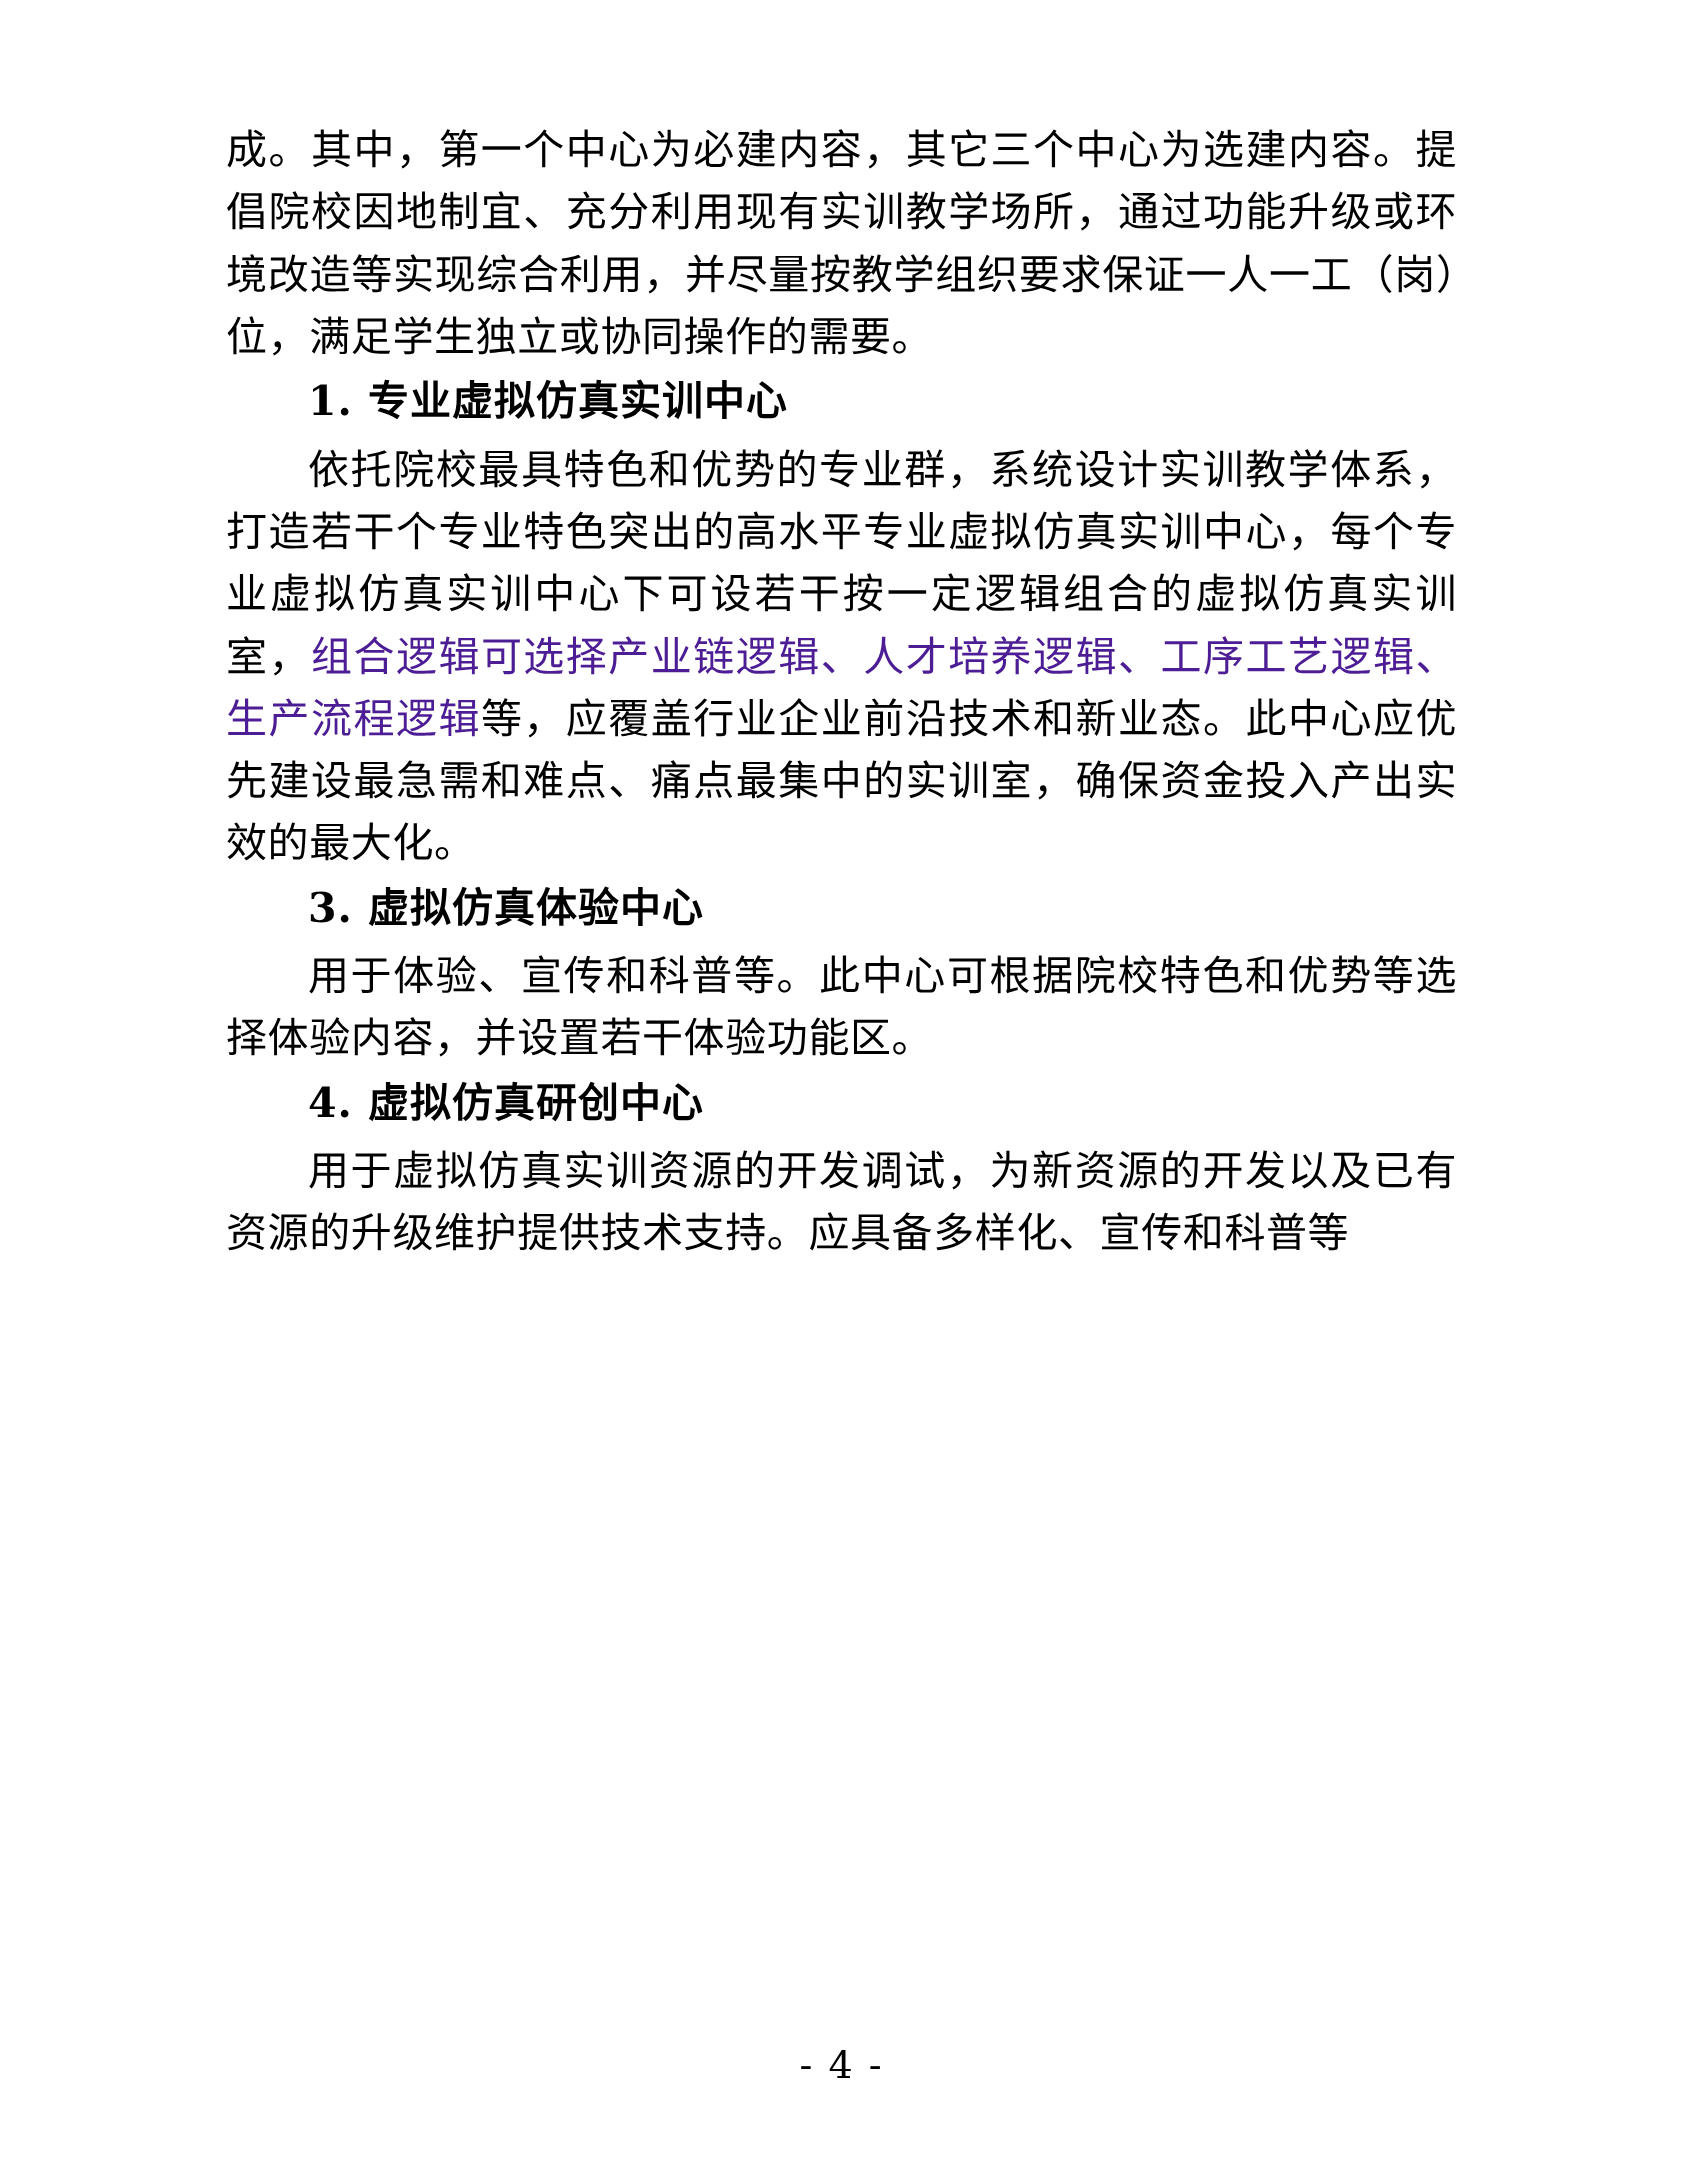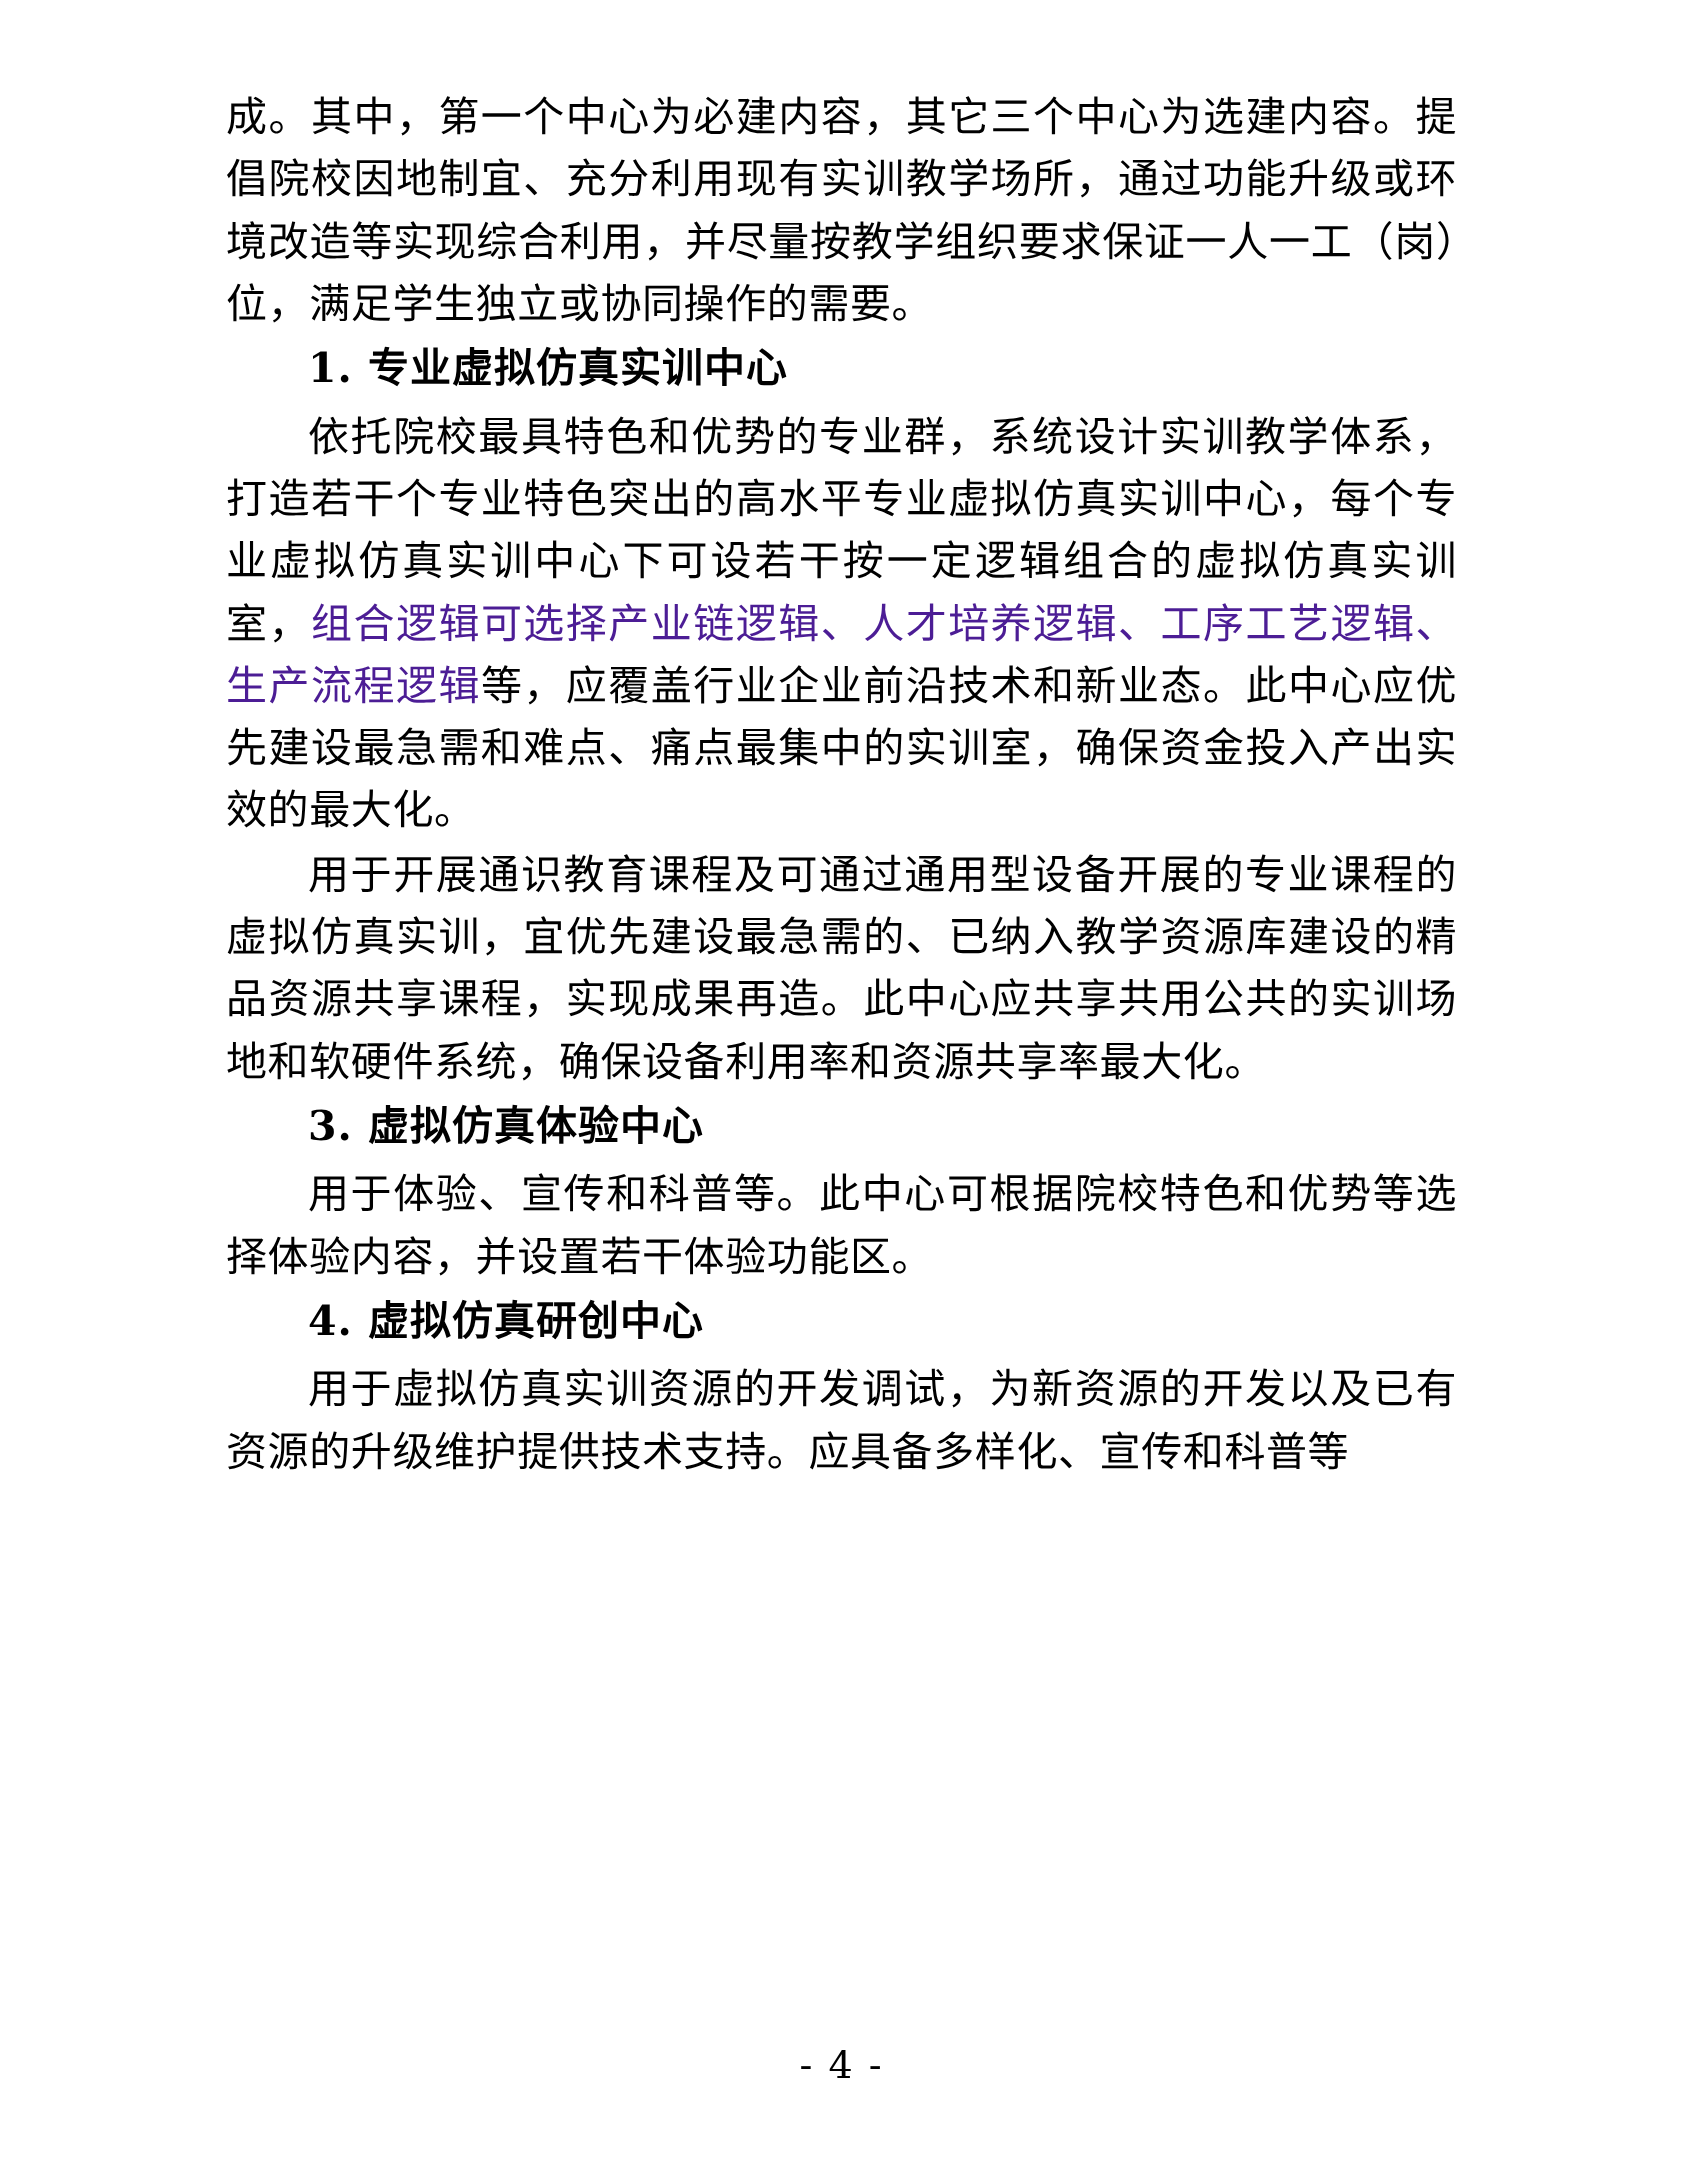--- a/index.html
+++ b/index.html
@@ -12,21 +12,21 @@
     height: 2178px;
     font-family: "DejaVu Serif", "Liberation Serif", serif;
     color: #000000;
     position: relative;
     overflow: hidden;
   }
   .page {
     box-sizing: border-box;
     width: 1683px;
     height: 2178px;
-    padding: 86px 226px 0 226px;
+    padding: 119px 226px 0 226px;
     position: relative;
   }
   .doc-body {
     font-size: 41px;
     line-height: 1.52;
     letter-spacing: 0.6px;
     text-align: justify;
     text-justify: inter-ideograph;
   }
   p {
@@ -66,21 +66,20 @@
   }
 </style>
 </head>
 <body>
 
 <div class="page">
   <div class="doc-body" id="doc-body">
       <p class="para"><span>成。其中，第一个中心为必建内容，其它三个中心为选建内容。提倡院校因地制宜、充分利用现有实训教学场所，通过功能升级或环境改造等实现综合利用，并尽量按教学组织要求保证一人一工（岗）位，满足学生独立或协同操作的需要。</span></p>
       <p class="heading"><span class="num">1.</span> <span>专业虚拟仿真实训中心</span></p>
       <p class="para-indent"><span>依托院校最具特色和优势的专业群，系统设计实训教学体系，打造若干个专业特色突出的高水平专业虚拟仿真实训中心，每个专业虚拟仿真实训中心下可设若干按一定逻辑组合的虚拟仿真实训室，</span><span class="hl-red">组合逻辑可选择产业链逻辑、人才培养逻辑、工序工艺逻辑、生产流程逻辑</span><span>等，应覆盖行业企业前沿技术和新业态。此中心应优先建设最急需和难点、痛点最集中的实训室，确保资金投入产出实效的最大化。</span></p>
-      <p class="para-indent"><span>用于开展通识教育课程及可通过通用型设备开展的专业课程的虚拟仿真实训，宜优先建设最急需的、已纳入教学资源库建设的精品资源共享课程，实现成果再造。此中心应共享共用公共的实训场地和软硬件系统，确保设备利用率和资源共享率最大化。</span></p>
       <p class="heading"><span class="num">3.</span> <span>虚拟仿真体验中心</span></p>
       <p class="para-indent"><span>用于体验、宣传和科普等。此中心可根据院校特色和优势等选择体验内容，并设置若干体验功能区。</span></p>
       <p class="heading"><span class="num">4.</span> <span>虚拟仿真研创中心</span></p>
       <p class="para-indent"><span>用于虚拟仿真实训资源的开发调试，为新资源的开发以及已有资源的升级维护提供技术支持。应具备多样化、宣传和科普等</span></p>
     </div>
   <div class="page-number">- 4 -</div>
 </div>
 
 
 </body></html>

